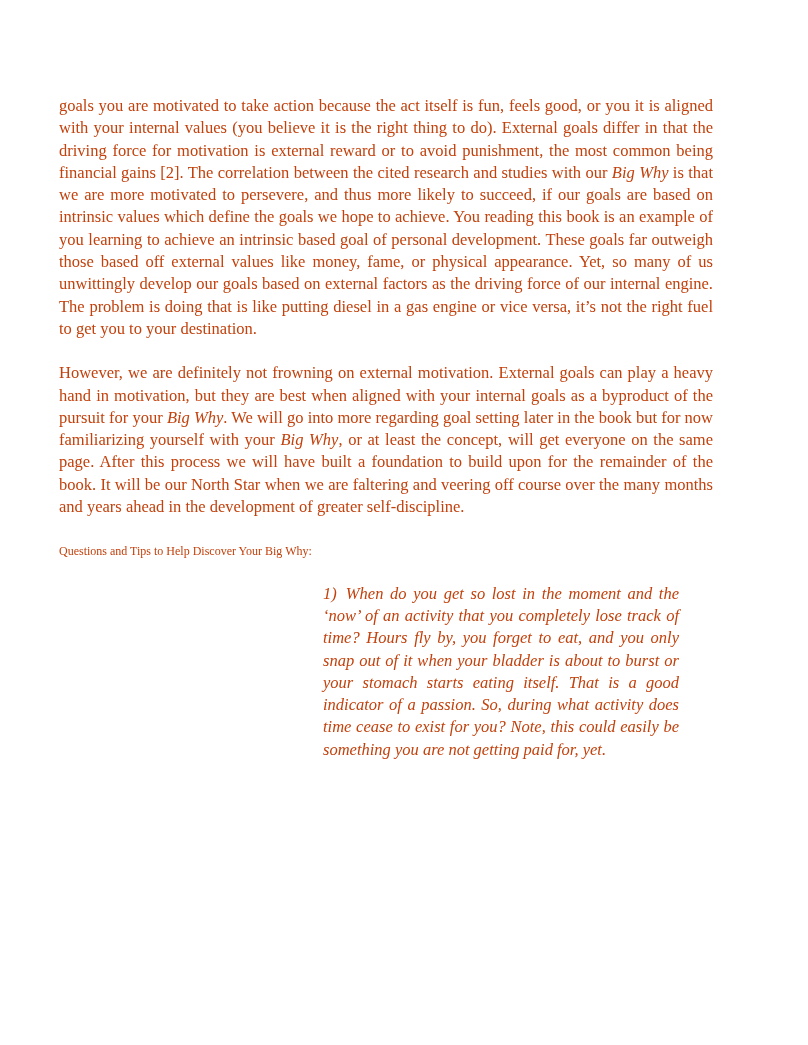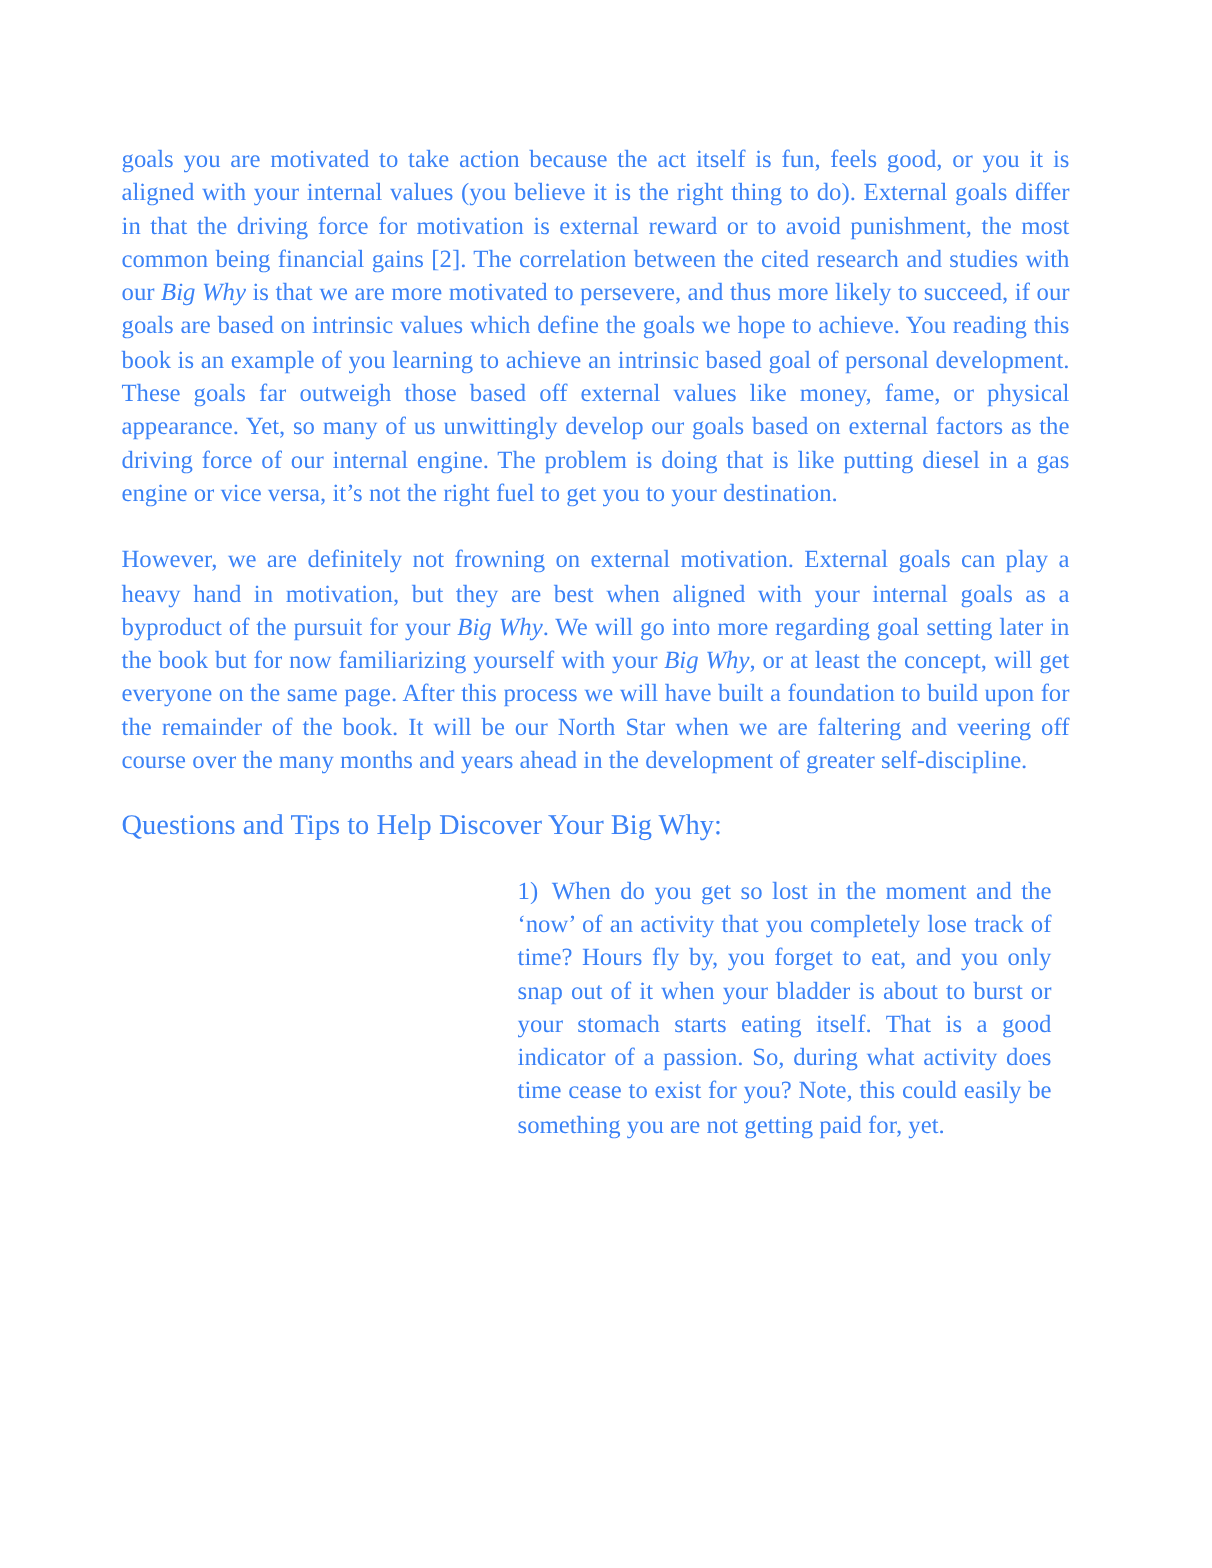--- a/index.html
+++ b/index.html
@@ -6,44 +6,45 @@
     margin: 0;
     padding: 0;
     background: #ffffff;
   }
   .page {
     position: relative;
     width: 808px;
     height: 1045px;
     box-sizing: border-box;
     background: #ffffff;
-    color: #3b82f6;
-    padding: 95px 95px 0 81px;
+    color: #c2410c;
+    padding: 95px 95px 0 59px;
     overflow: hidden;
     font-family: "Liberation Serif", "DejaVu Serif", serif;
     font-size: 16.5px;
     line-height: 22.3px;
   }
   .body-paragraph {
     margin: 0 0 22px 0;
     text-align: justify;
   }
   .section-heading {
     margin: 0 0 20px 0;
     text-align: left;
     font-weight: normal;
-    font-size: 19px;
+    font-size: 12px;
   }
   .numbered-list {
     margin-left: 264px;
     width: 356px;
   }
   .list-item {
     margin: 12px 0 21px 0;
     text-align: justify;
+    font-style: italic;
   }
   .list-item-number {
     padding-right: 0.55em;
   }
   em.big-why {
     font-style: italic;
   }
 </style>
 </head>
 <body>

